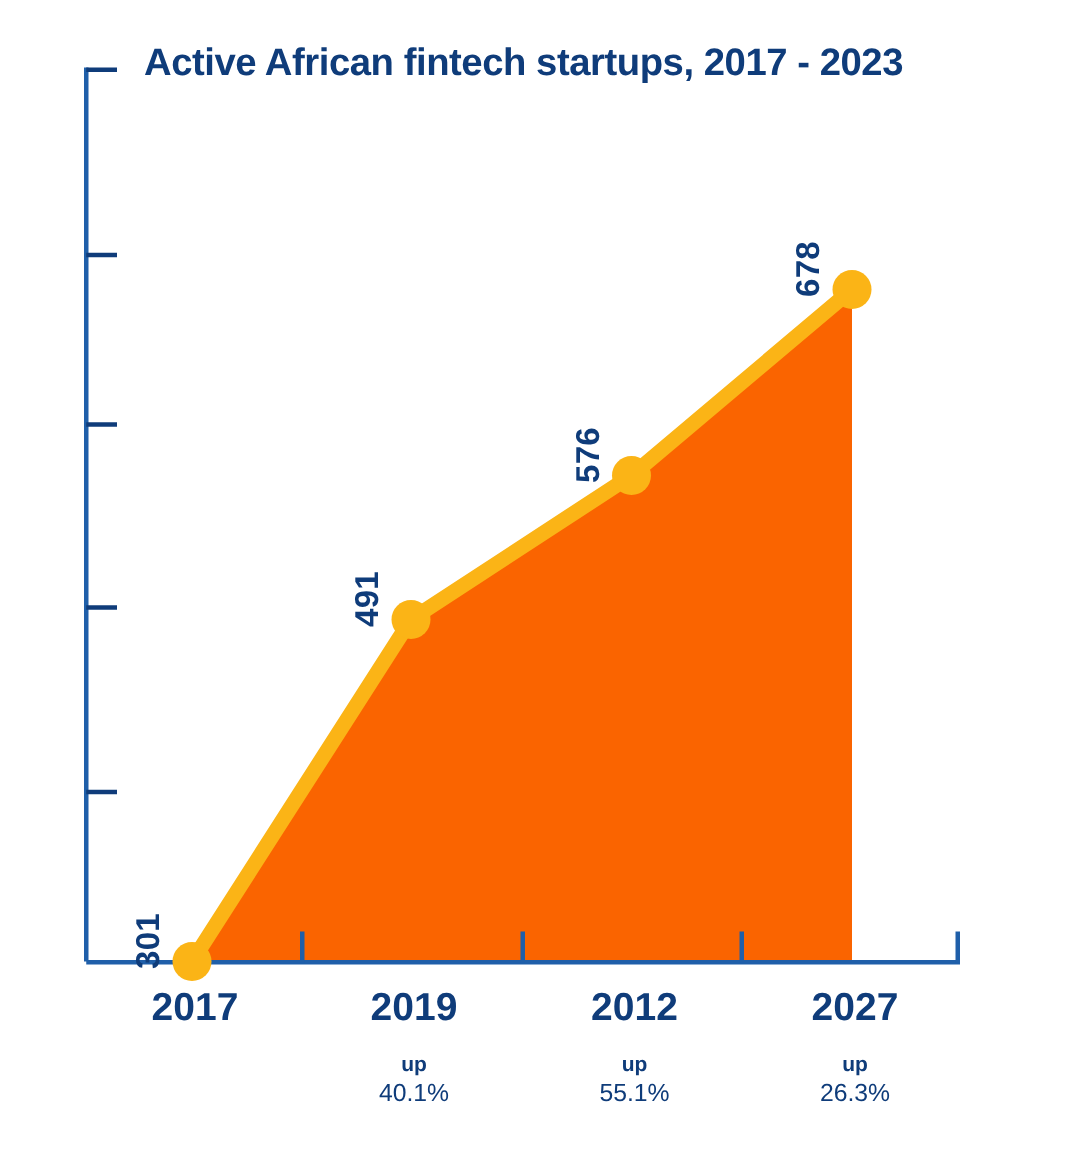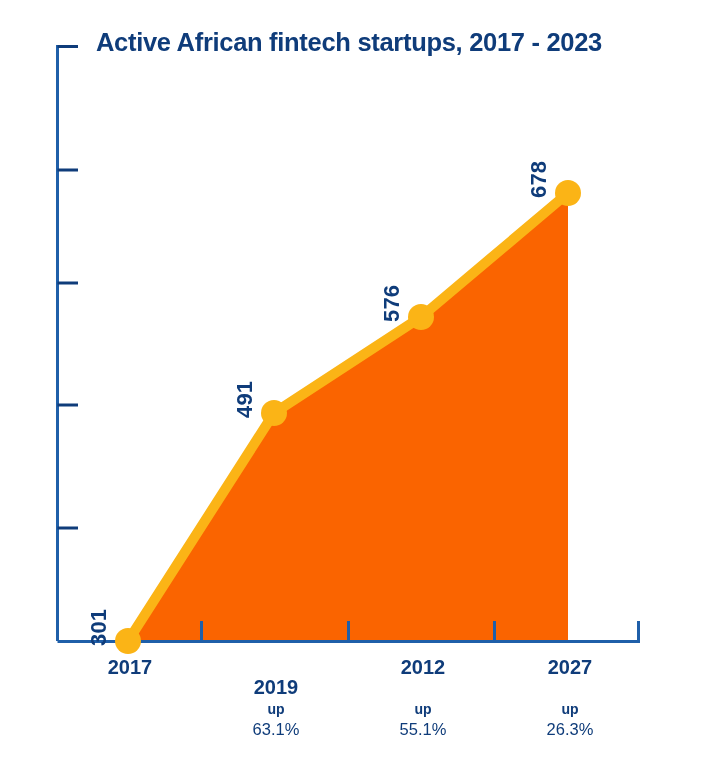--- a/index.html
+++ b/index.html
@@ -47,21 +47,21 @@
     color: #0F3C7A;
     transform-origin: left bottom;
     transform: rotate(-90deg);
     white-space: nowrap;
     letter-spacing: 0.2px;
   }
 
   
   .x-tick-label {
     position: absolute;
-    font-size: 20px;
+    font-size: 26px;
     font-weight: bold;
     color: #0F3C7A;
     text-align: right;
     white-space: nowrap;
     transform: translateX(-50%);
   }
 
   
   .growth-note {
     position: absolute;
@@ -116,27 +116,27 @@
     <circle cx="421" cy="317" r="13" fill="#FBB416"></circle>
     <circle cx="568" cy="193" r="13" fill="#FBB416"></circle>
   </svg>
 
   <div class="value-label" style="left:112px; top:620px;">301</div>
   <div class="value-label" style="left:258px; top:392px;">491</div>
   <div class="value-label" style="left:405px; top:296px;">576</div>
   <div class="value-label" style="left:552px; top:172px;">678</div>
 
   <div class="x-tick-label" style="left:130px; top:656px;">2017</div>
-  <div class="x-tick-label" style="left:276px; top:676px;">2019</div>
+  <div class="x-tick-label" style="left:276px; top:656px;">2019</div>
   <div class="x-tick-label" style="left:423px; top:656px;">2012</div>
   <div class="x-tick-label" style="left:570px; top:656px;">2027</div>
 
   <div class="growth-note" style="left:276px; top:699px;">
     <span class="growth-word">up</span>
-    <span class="growth-pct">63.1%</span>
+    <span class="growth-pct">40.1%</span>
   </div>
   <div class="growth-note" style="left:423px; top:699px;">
     <span class="growth-word">up</span>
     <span class="growth-pct">55.1%</span>
   </div>
   <div class="growth-note" style="left:570px; top:699px;">
     <span class="growth-word">up</span>
     <span class="growth-pct">26.3%</span>
   </div>
 

